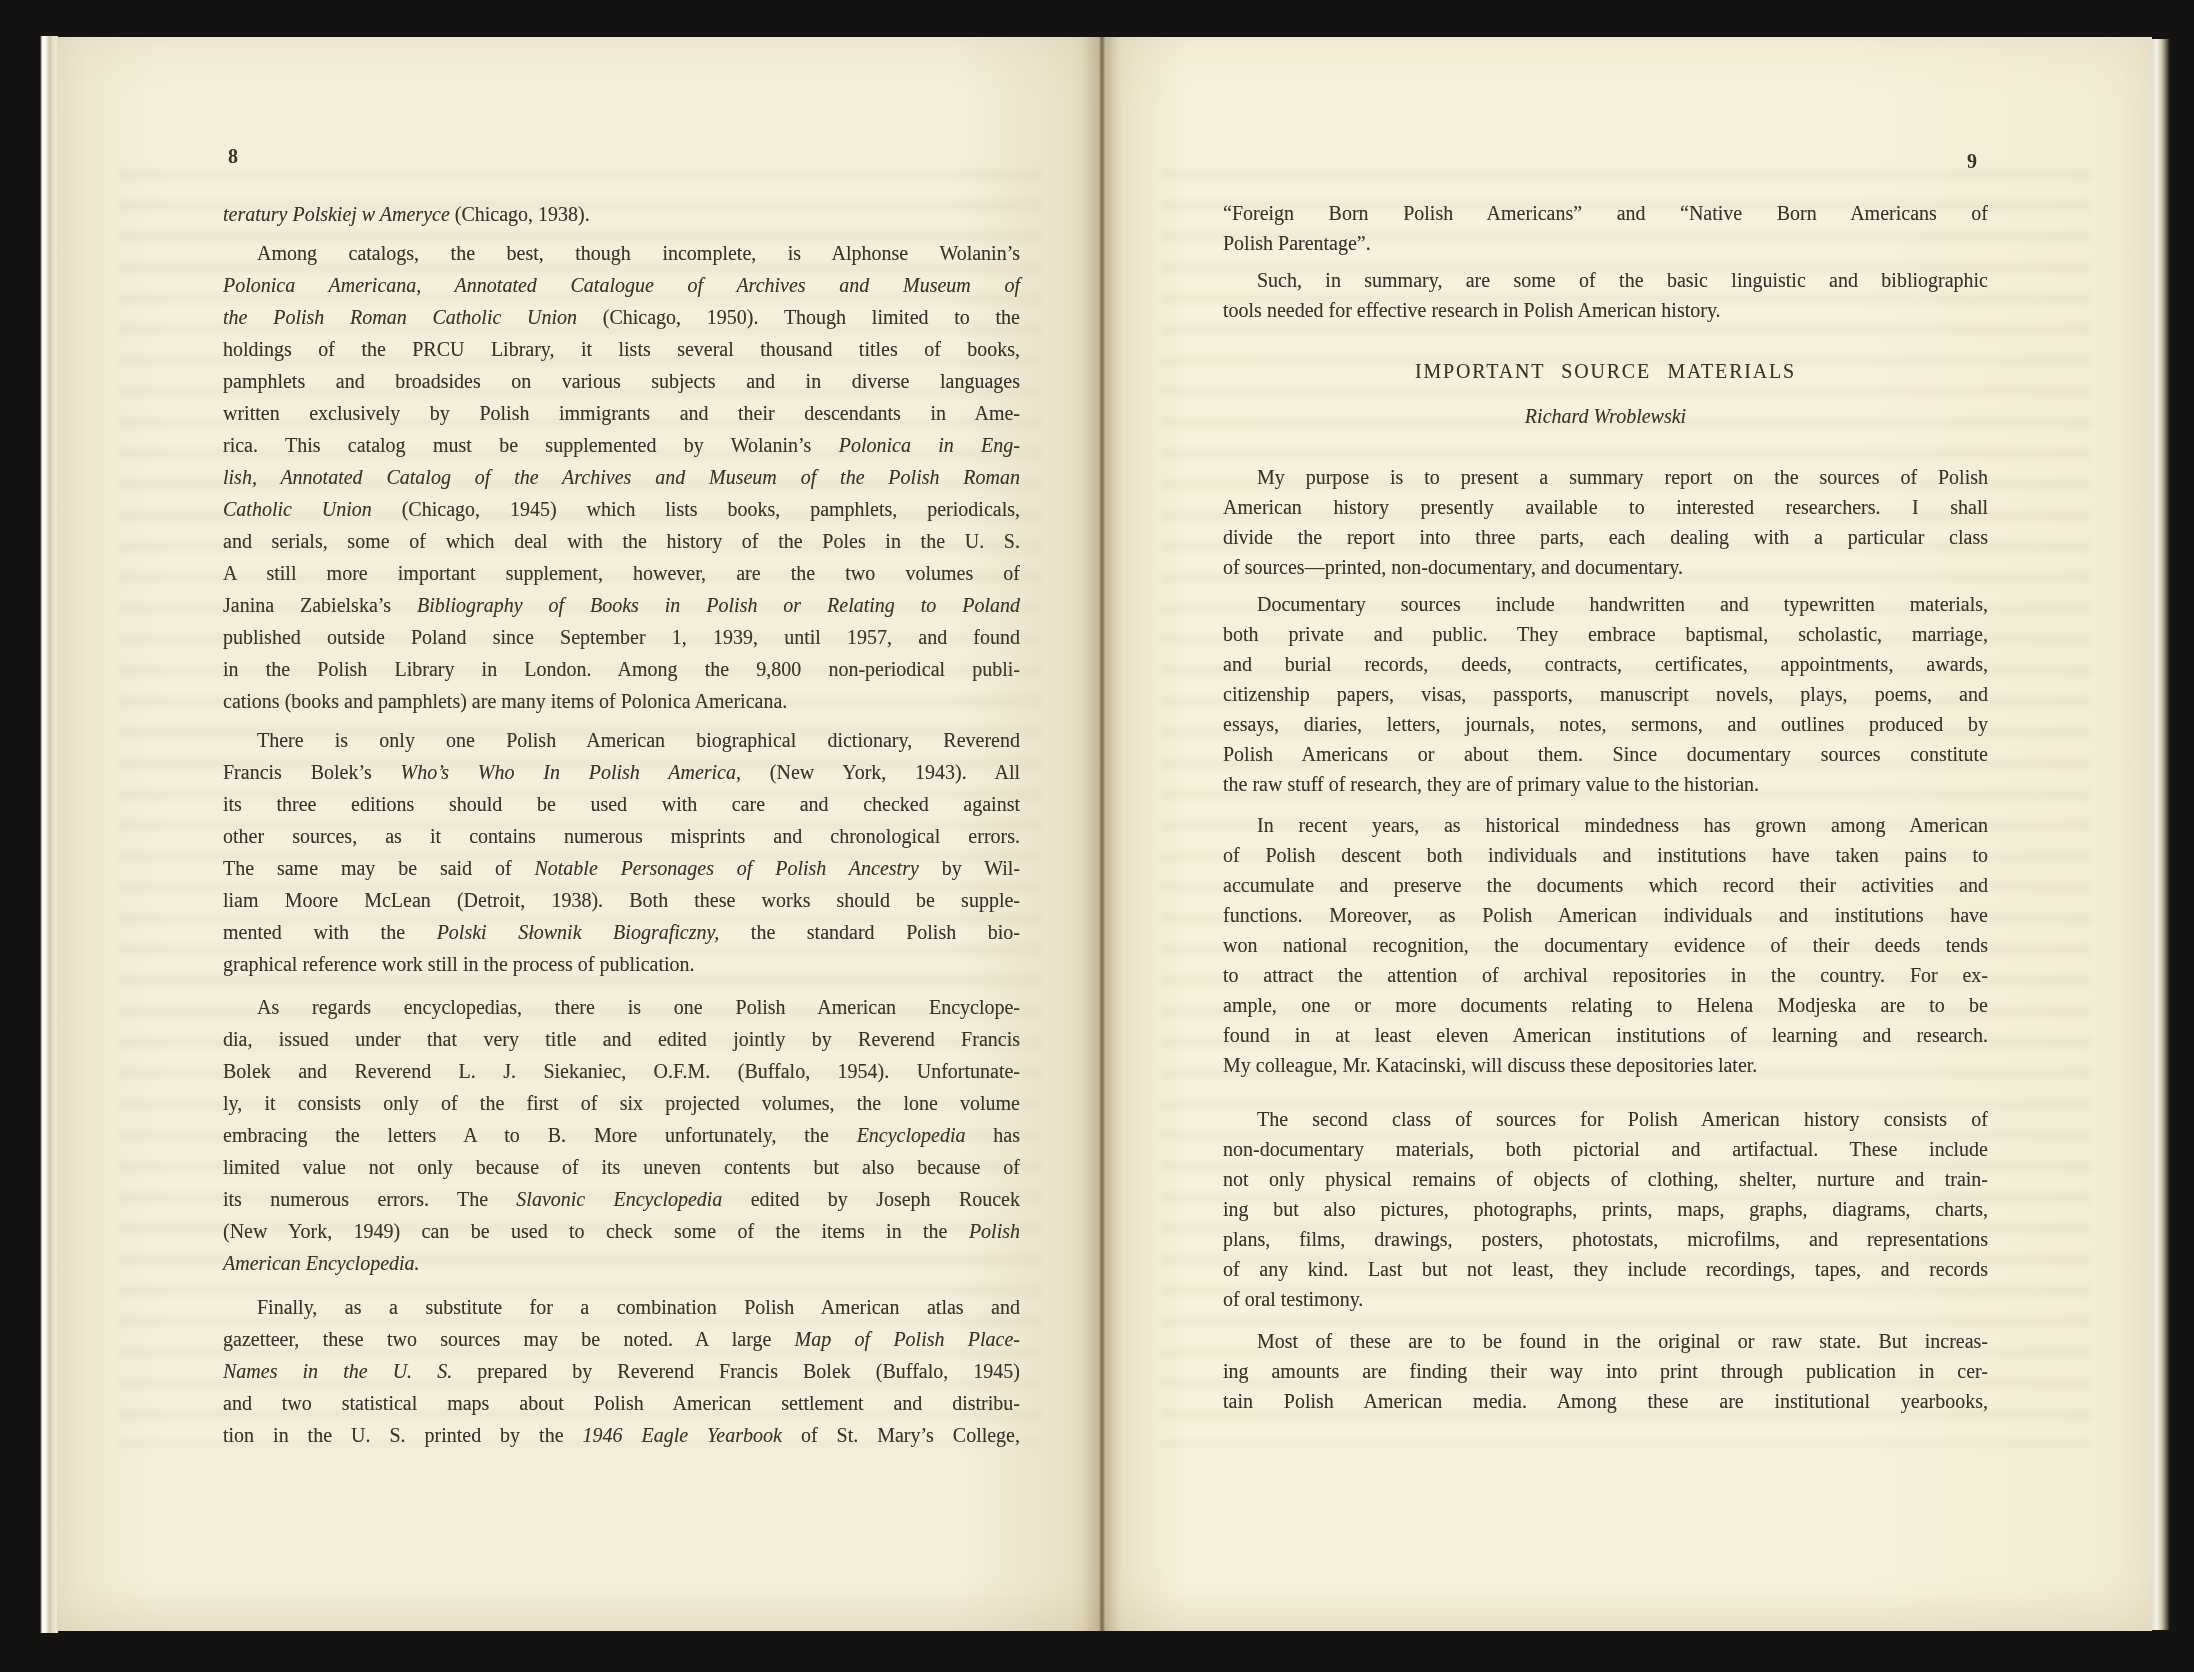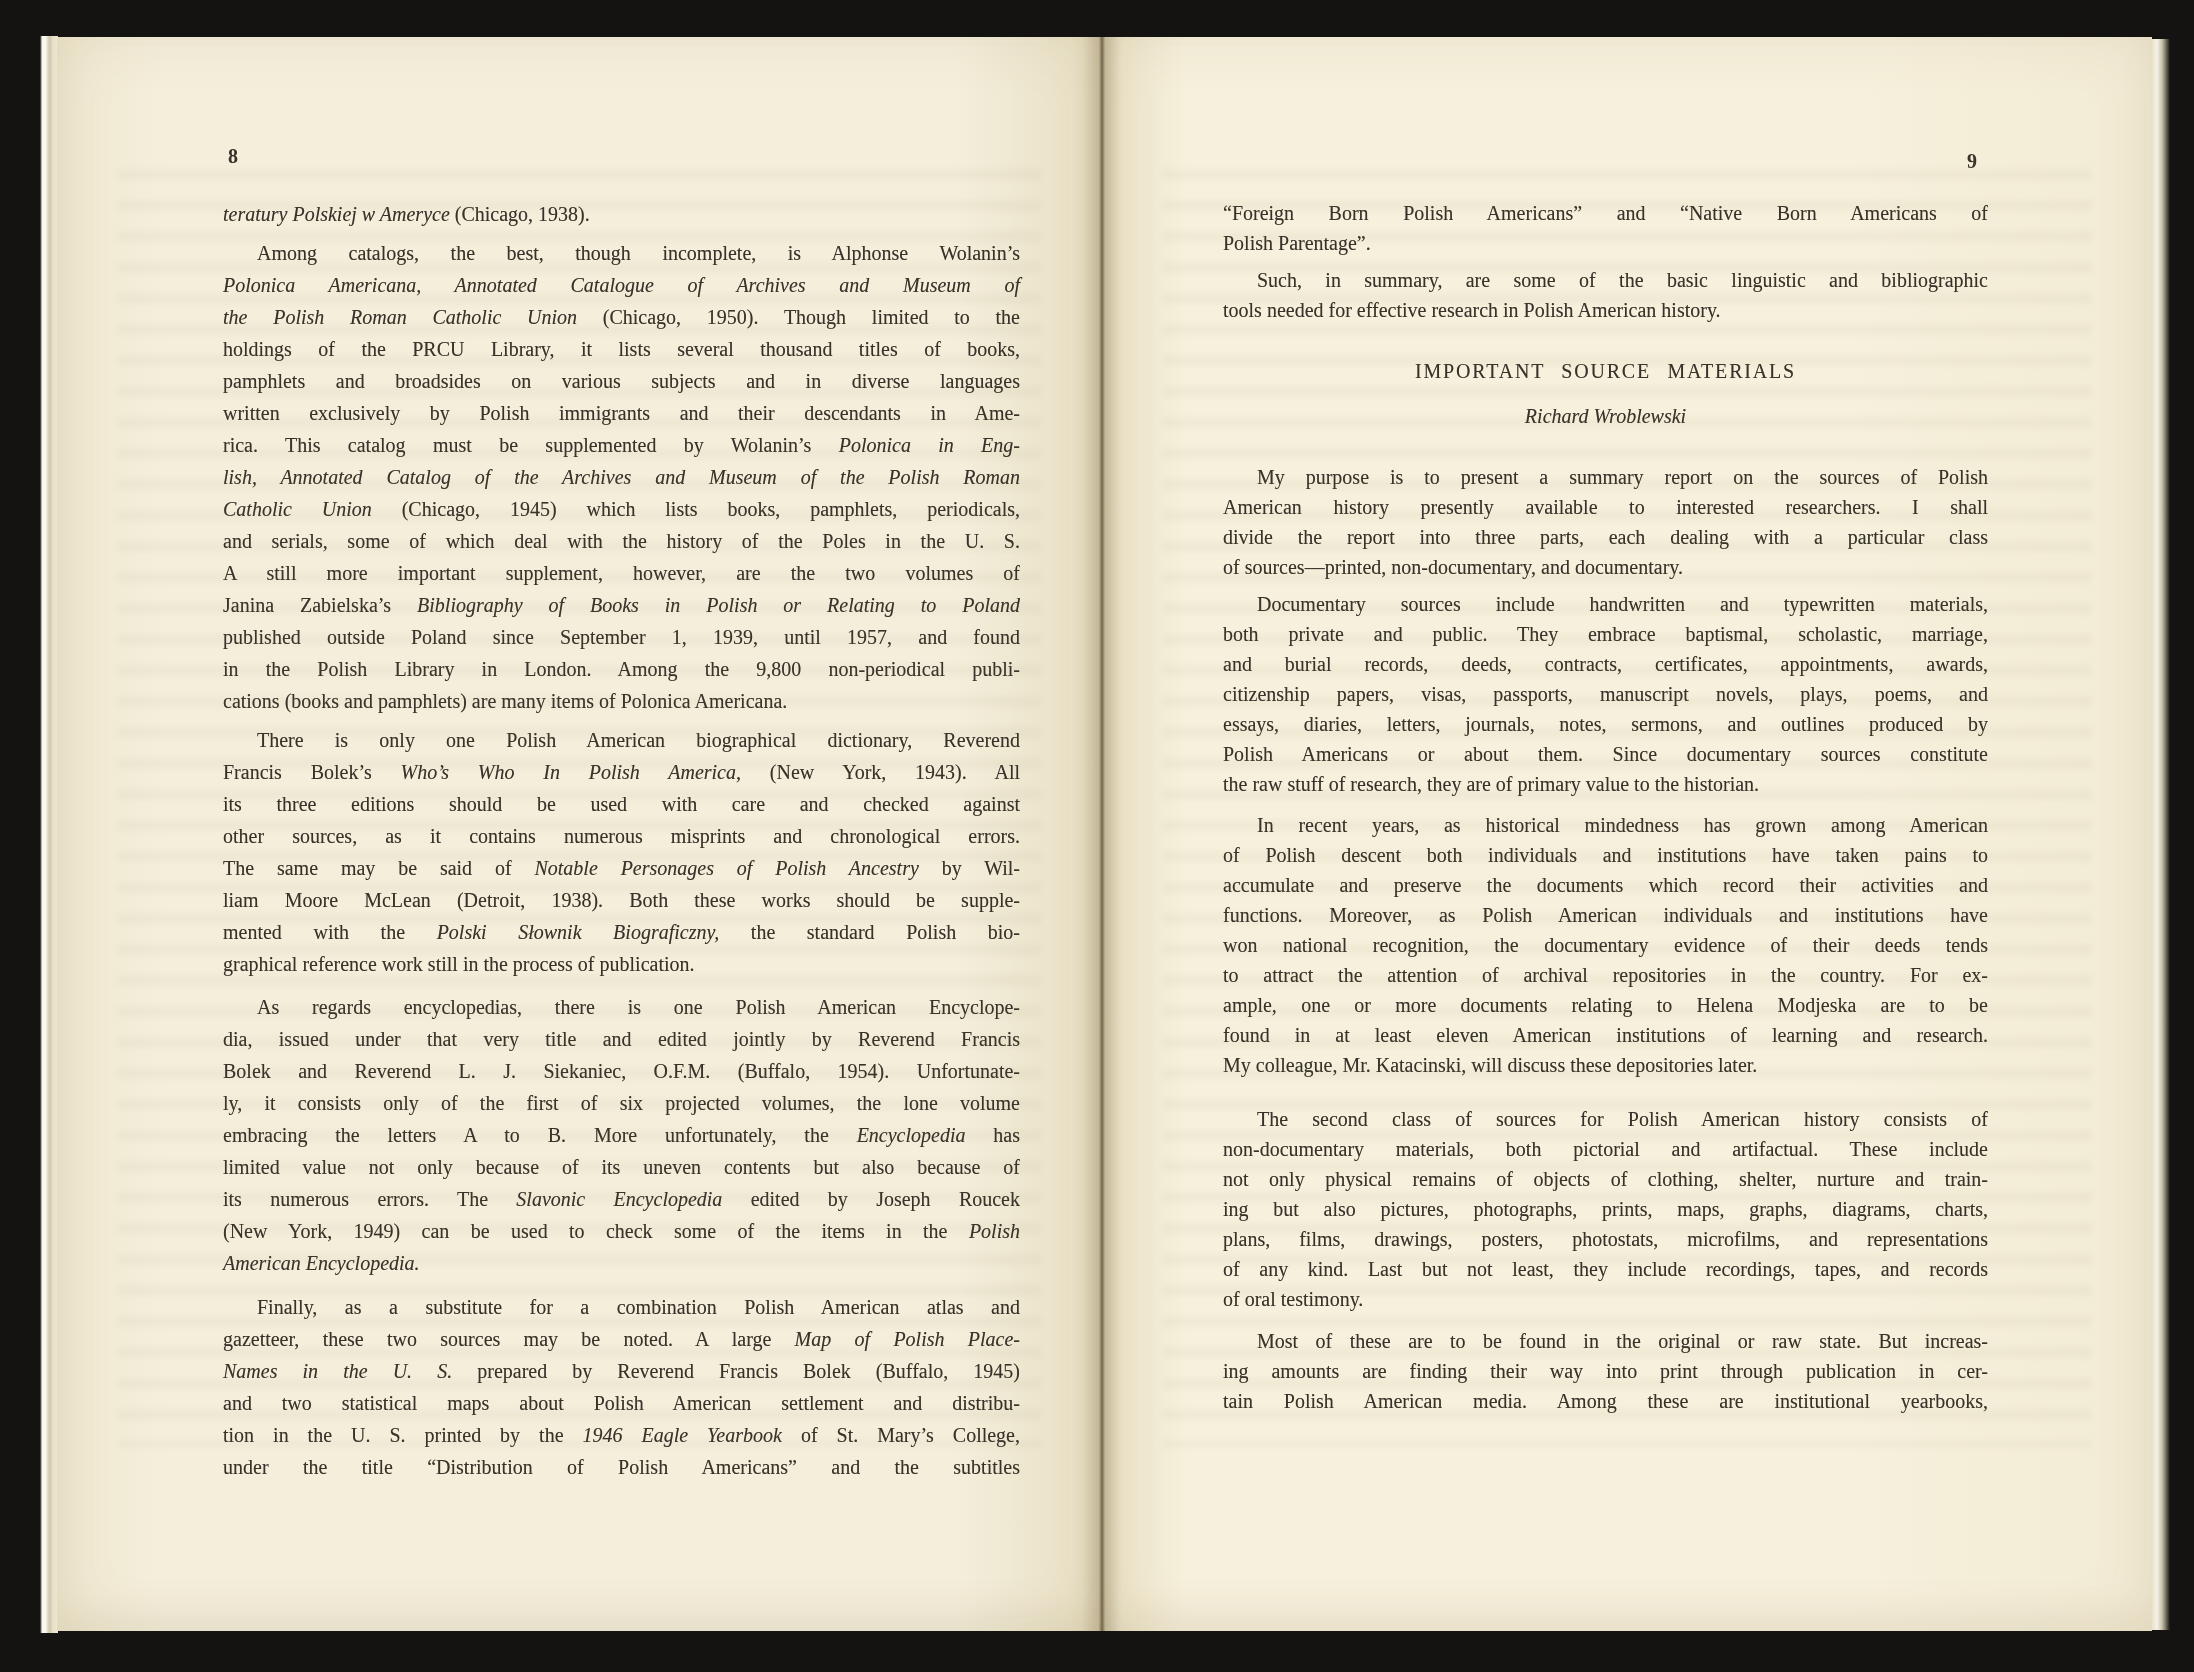--- a/index.html
+++ b/index.html
@@ -117,21 +117,20 @@
         <div class="line"><span>embracing the letters A to B. More unfortunately, the </span><span class="it">Encyclopedia</span><span> has</span></div>
         <div class="line"><span>limited value not only because of its uneven contents but also because of</span></div>
         <div class="line"><span>its numerous errors. The </span><span class="it">Slavonic Encyclopedia</span><span> edited by Joseph Roucek</span></div>
         <div class="line"><span>(New York, 1949) can be used to check some of the items in the </span><span class="it">Polish</span></div>
         <div class="line end"><span class="it">American Encyclopedia.</span></div>
         <div class="line par g2"><span>Finally, as a substitute for a combination Polish American atlas and</span></div>
         <div class="line"><span>gazetteer, these two sources may be noted. A large </span><span class="it">Map of Polish Place-</span></div>
         <div class="line"><span class="it">Names in the U. S.</span><span> prepared by Reverend Francis Bolek (Buffalo, 1945)</span></div>
         <div class="line"><span>and two statistical maps about Polish American settlement and distribu-</span></div>
         <div class="line"><span>tion in the U. S. printed by the </span><span class="it">1946 Eagle Yearbook</span><span> of St. Mary’s College,</span></div>
-        <div class="line"><span>under the title “Distribution of Polish Americans” and the subtitles</span></div>
       </div>
   </div>
 
   <div class="page right">
     <div class="pagenum">9</div>
     <div class="col">
         <div class="line"><span>“Foreign Born Polish Americans” and “Native Born Americans of</span></div>
         <div class="line end"><span>Polish Parentage”.</span></div>
         <div class="line par g1"><span>Such, in summary, are some of the basic linguistic and bibliographic</span></div>
         <div class="line end"><span>tools needed for effective research in Polish American history.</span></div>

